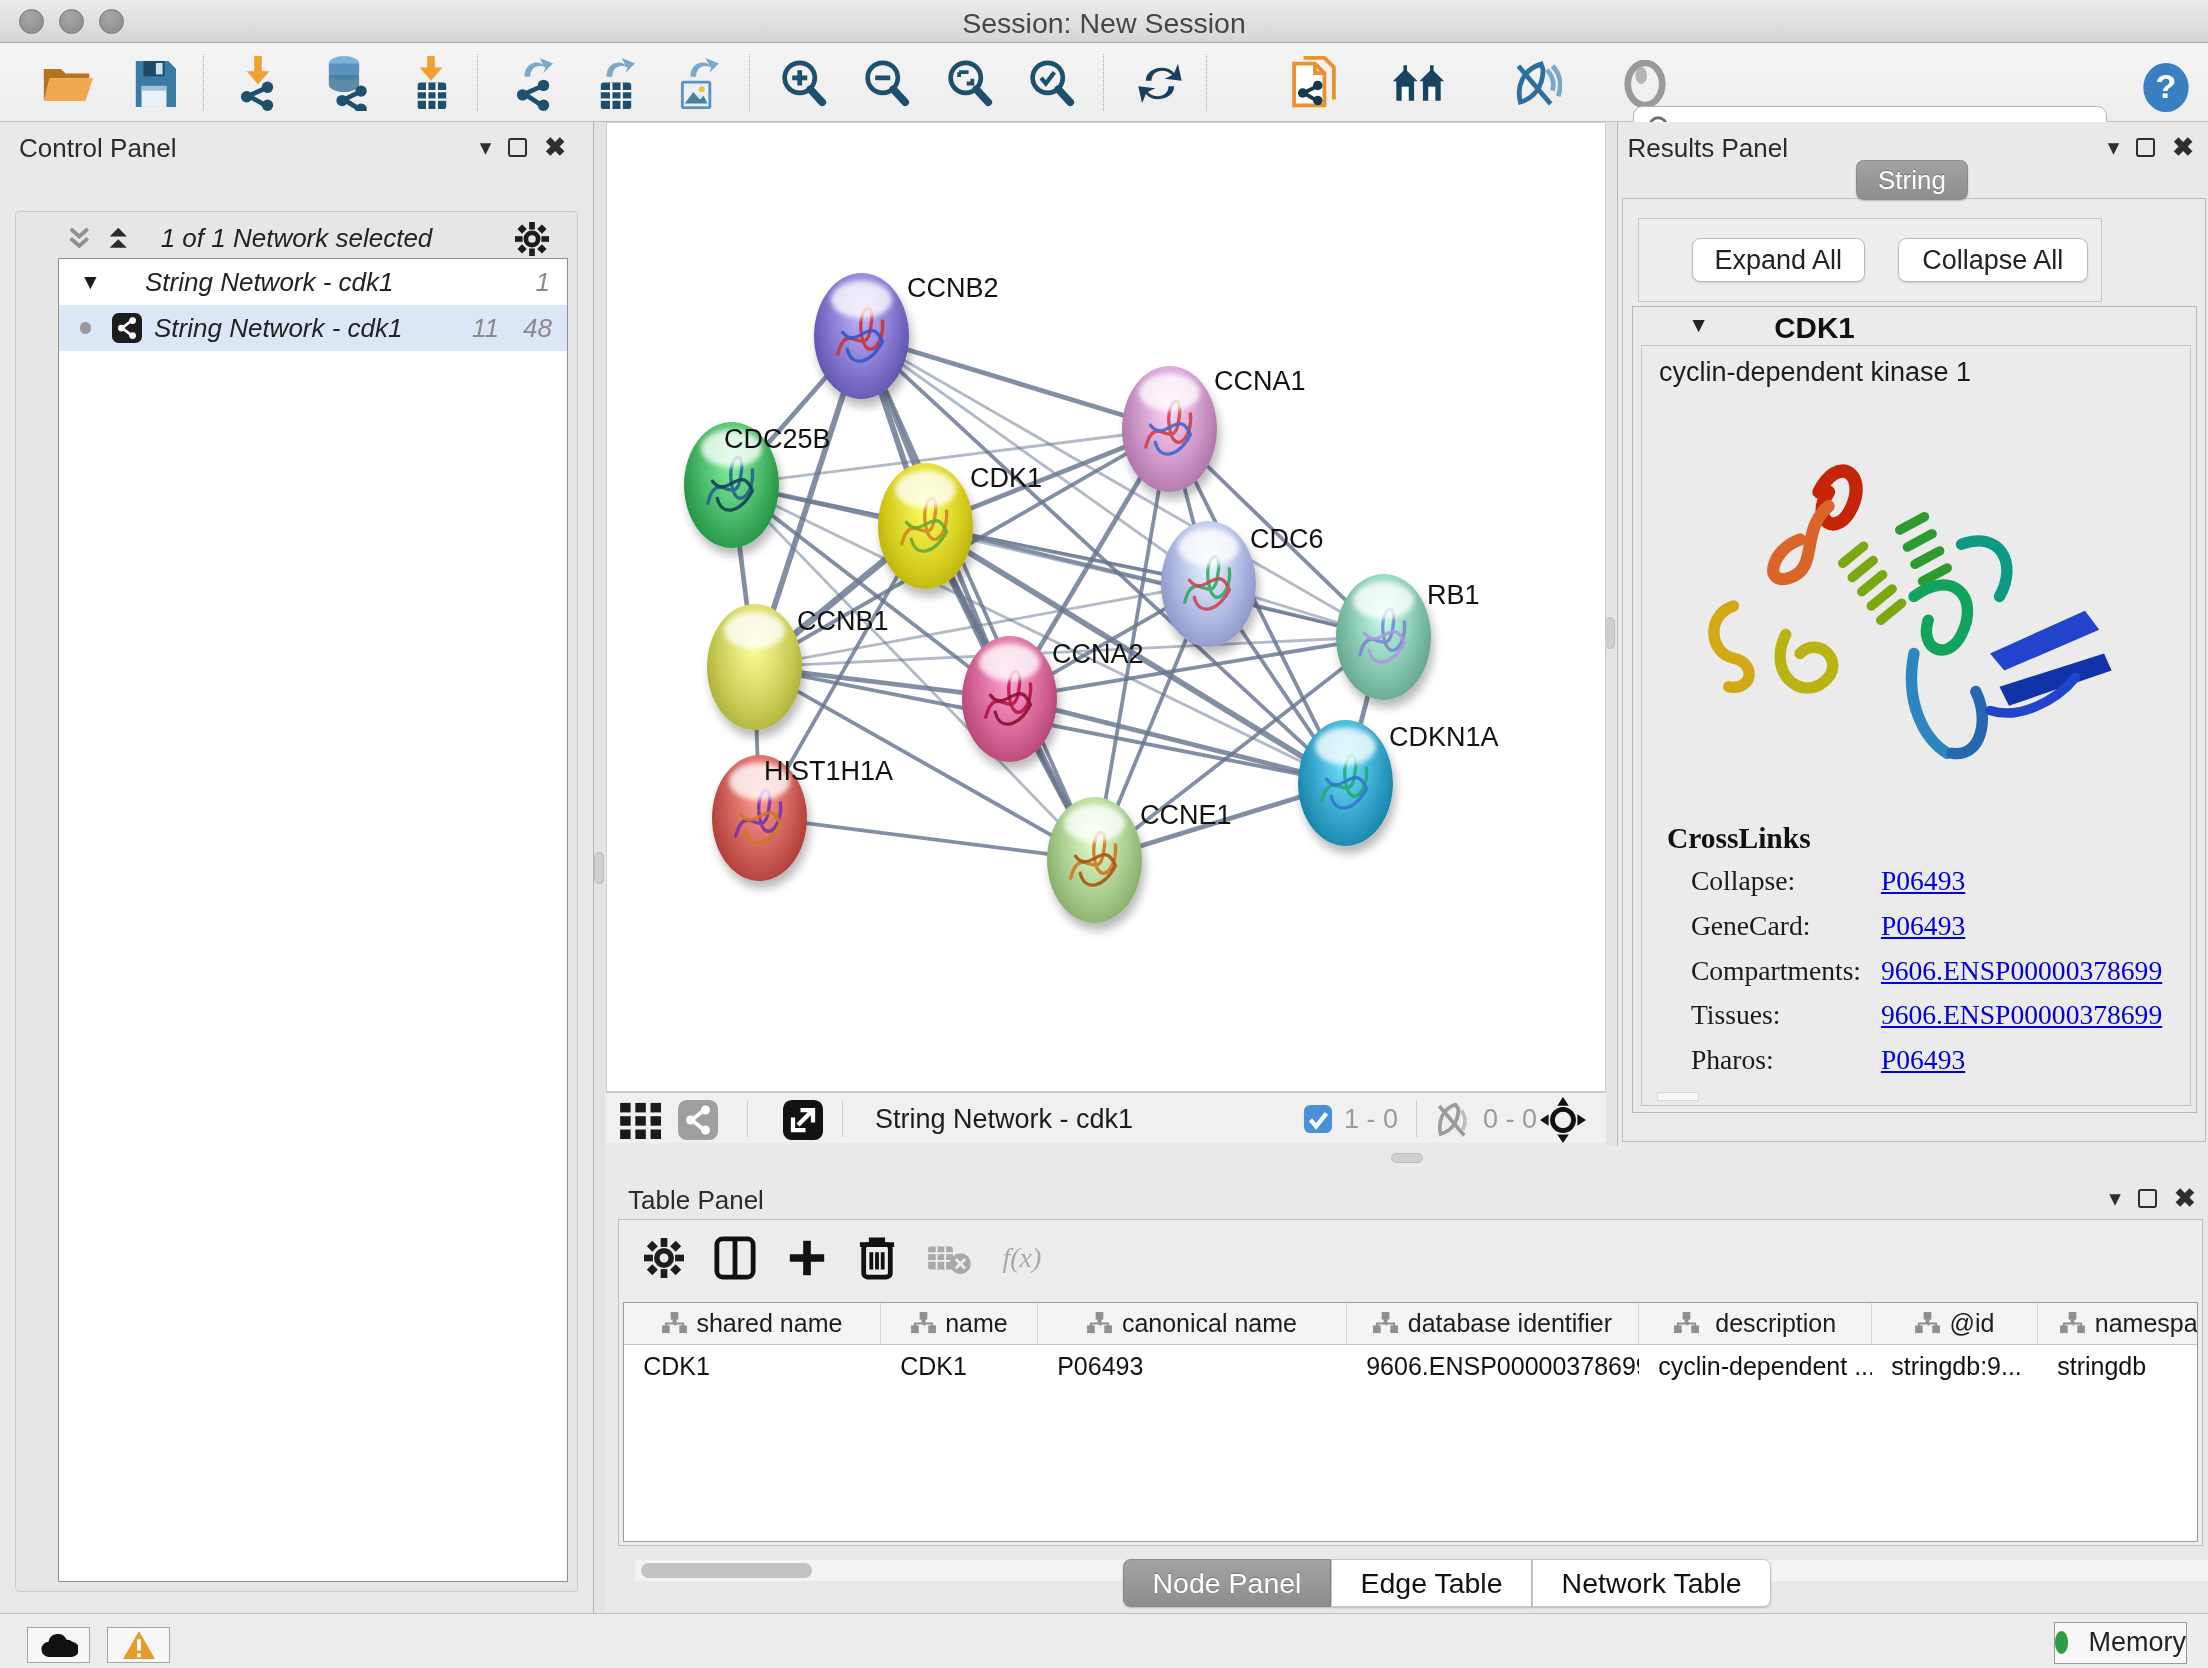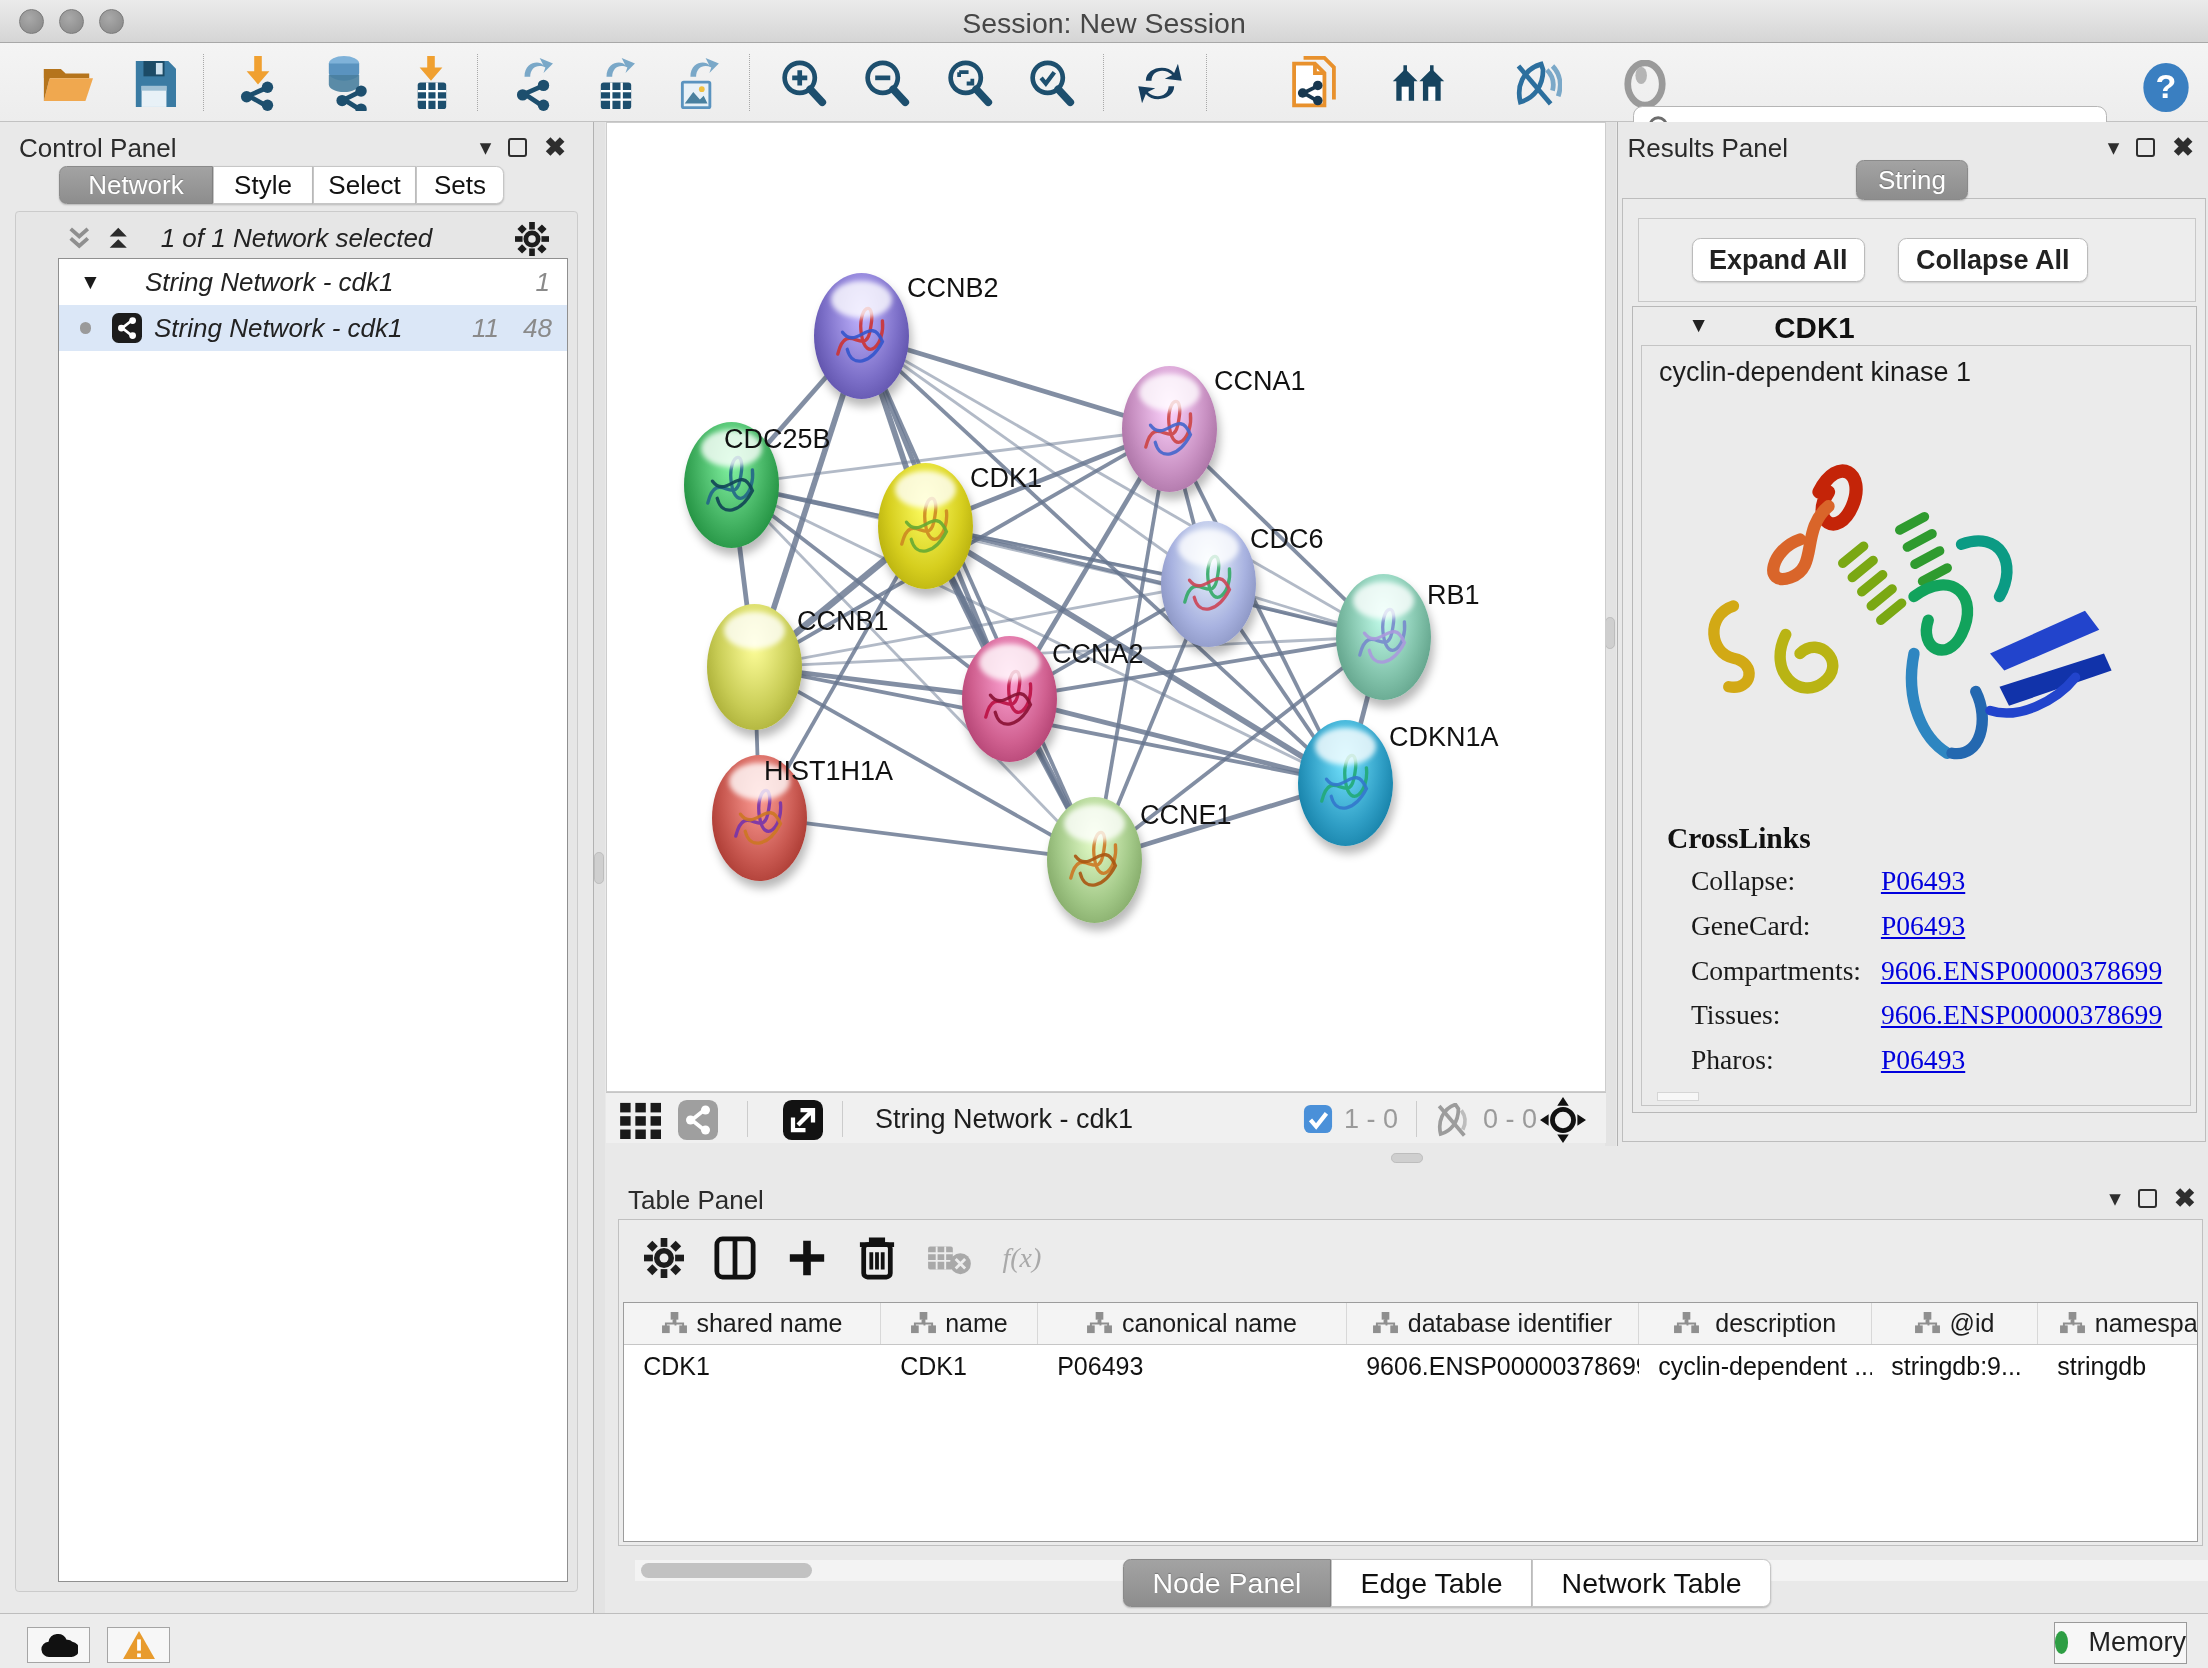--- a/index.html
+++ b/index.html
@@ -81,22 +81,22 @@
   .splitter-handle.horiz { width:32px; height:9.5px; }
 
   
   #results-panel { position:absolute; left:1617px; top:122px; width:592px; height:1024px;
     background:#e9e9e9; border-left:1px solid #b2b2b2; }
   #rp-header { position:absolute; left:9.5px; top:11.4px; }
   #rp-controls { position:absolute; right:15px; top:9.5px; display:flex; gap:17px; align-items:center; }
   #rp-tab { position:absolute; left:238px; top:38px; width:112px; height:40px; z-index:2; }
   #rp-box { position:absolute; left:3.8px; top:76px; width:584px; height:944px;
     background:#ebebeb; border:1px solid #bdbdbd; }
-  #rp-buttons { position:absolute; left:15px; top:19px; width:558px; height:84px;
-    border:1px solid #c8c8c8; background:#ededed;font-weight:bold; }
+  #rp-buttons { position:absolute; left:15px; top:19px; width:464px; height:84px;
+    border:1px solid #c8c8c8; background:#ededed; }
   .rp-btn { position:absolute; top:19px; height:44px; background:#fff; border:1px solid #bbb;
     border-radius:8.6px; font-size:27px; display:flex; align-items:center; justify-content:center;
     box-shadow:0 1px 1.9px rgba(0,0,0,.15); }
   #rp-card { position:absolute; left:9.5px; top:107px; width:565px; height:807px;
     border:1px solid #b8b8b8; background:#ebebeb; }
   #rp-card-head { position:absolute; left:0; top:0; width:100%; height:36px; }
   #rp-gene { position:absolute; left:141px; top:3.8px; font-size:29.5px; font-weight:bold; color:#111; }
   #rp-card-inner { position:absolute; left:7.6px; top:38px; width:550px; height:761px;
     border:1px solid #c4c4c4; background:#ebebeb; overflow:hidden; }
   #rp-desc { position:absolute; left:17px; top:11.4px; font-size:27px; color:#1c1c1c; }
@@ -331,26 +331,20 @@
         </svg>
     </div>
   </div>
 
   <div id="control-panel">
     <div id="cp-header" class="panel-title">Control Panel</div>
     <div id="cp-controls">
       <span class="pctrl tri">▾</span>
       <span class="pctrl box"></span>
       <span class="pctrl x">✖</span>
-    </div>
-    <div id="cp-tabs">
-      <div class="seg sel first" style="width:154px">Network</div>
-      <div class="seg" style="width:100px">Style</div>
-      <div class="seg" style="width:103px">Select</div>
-      <div class="seg last" style="width:88px">Sets</div>
     </div>
     <div id="cp-content">
       <div id="cp-minibar">
         <svg width="28.5" height="28.5" viewBox="0 0 30 30" style="position:absolute;left:49px;top:5.7px">
             <path d="M6 4 l9 8 9-8 M6 14 l9 8 9-8" fill="none" stroke="#8f8f8f" stroke-width="4"></path>
           </svg>
         <svg width="28.5" height="28.5" viewBox="0 0 30 30" style="position:absolute;left:88px;top:5.7px">
             <path d="M6 12 L15 3 24 12 Z M6 24 L15 15 24 24 Z" fill="#2b2b2b"></path>
           </svg>
         <div id="cp-sel-label">1 of 1 Network selected</div>

